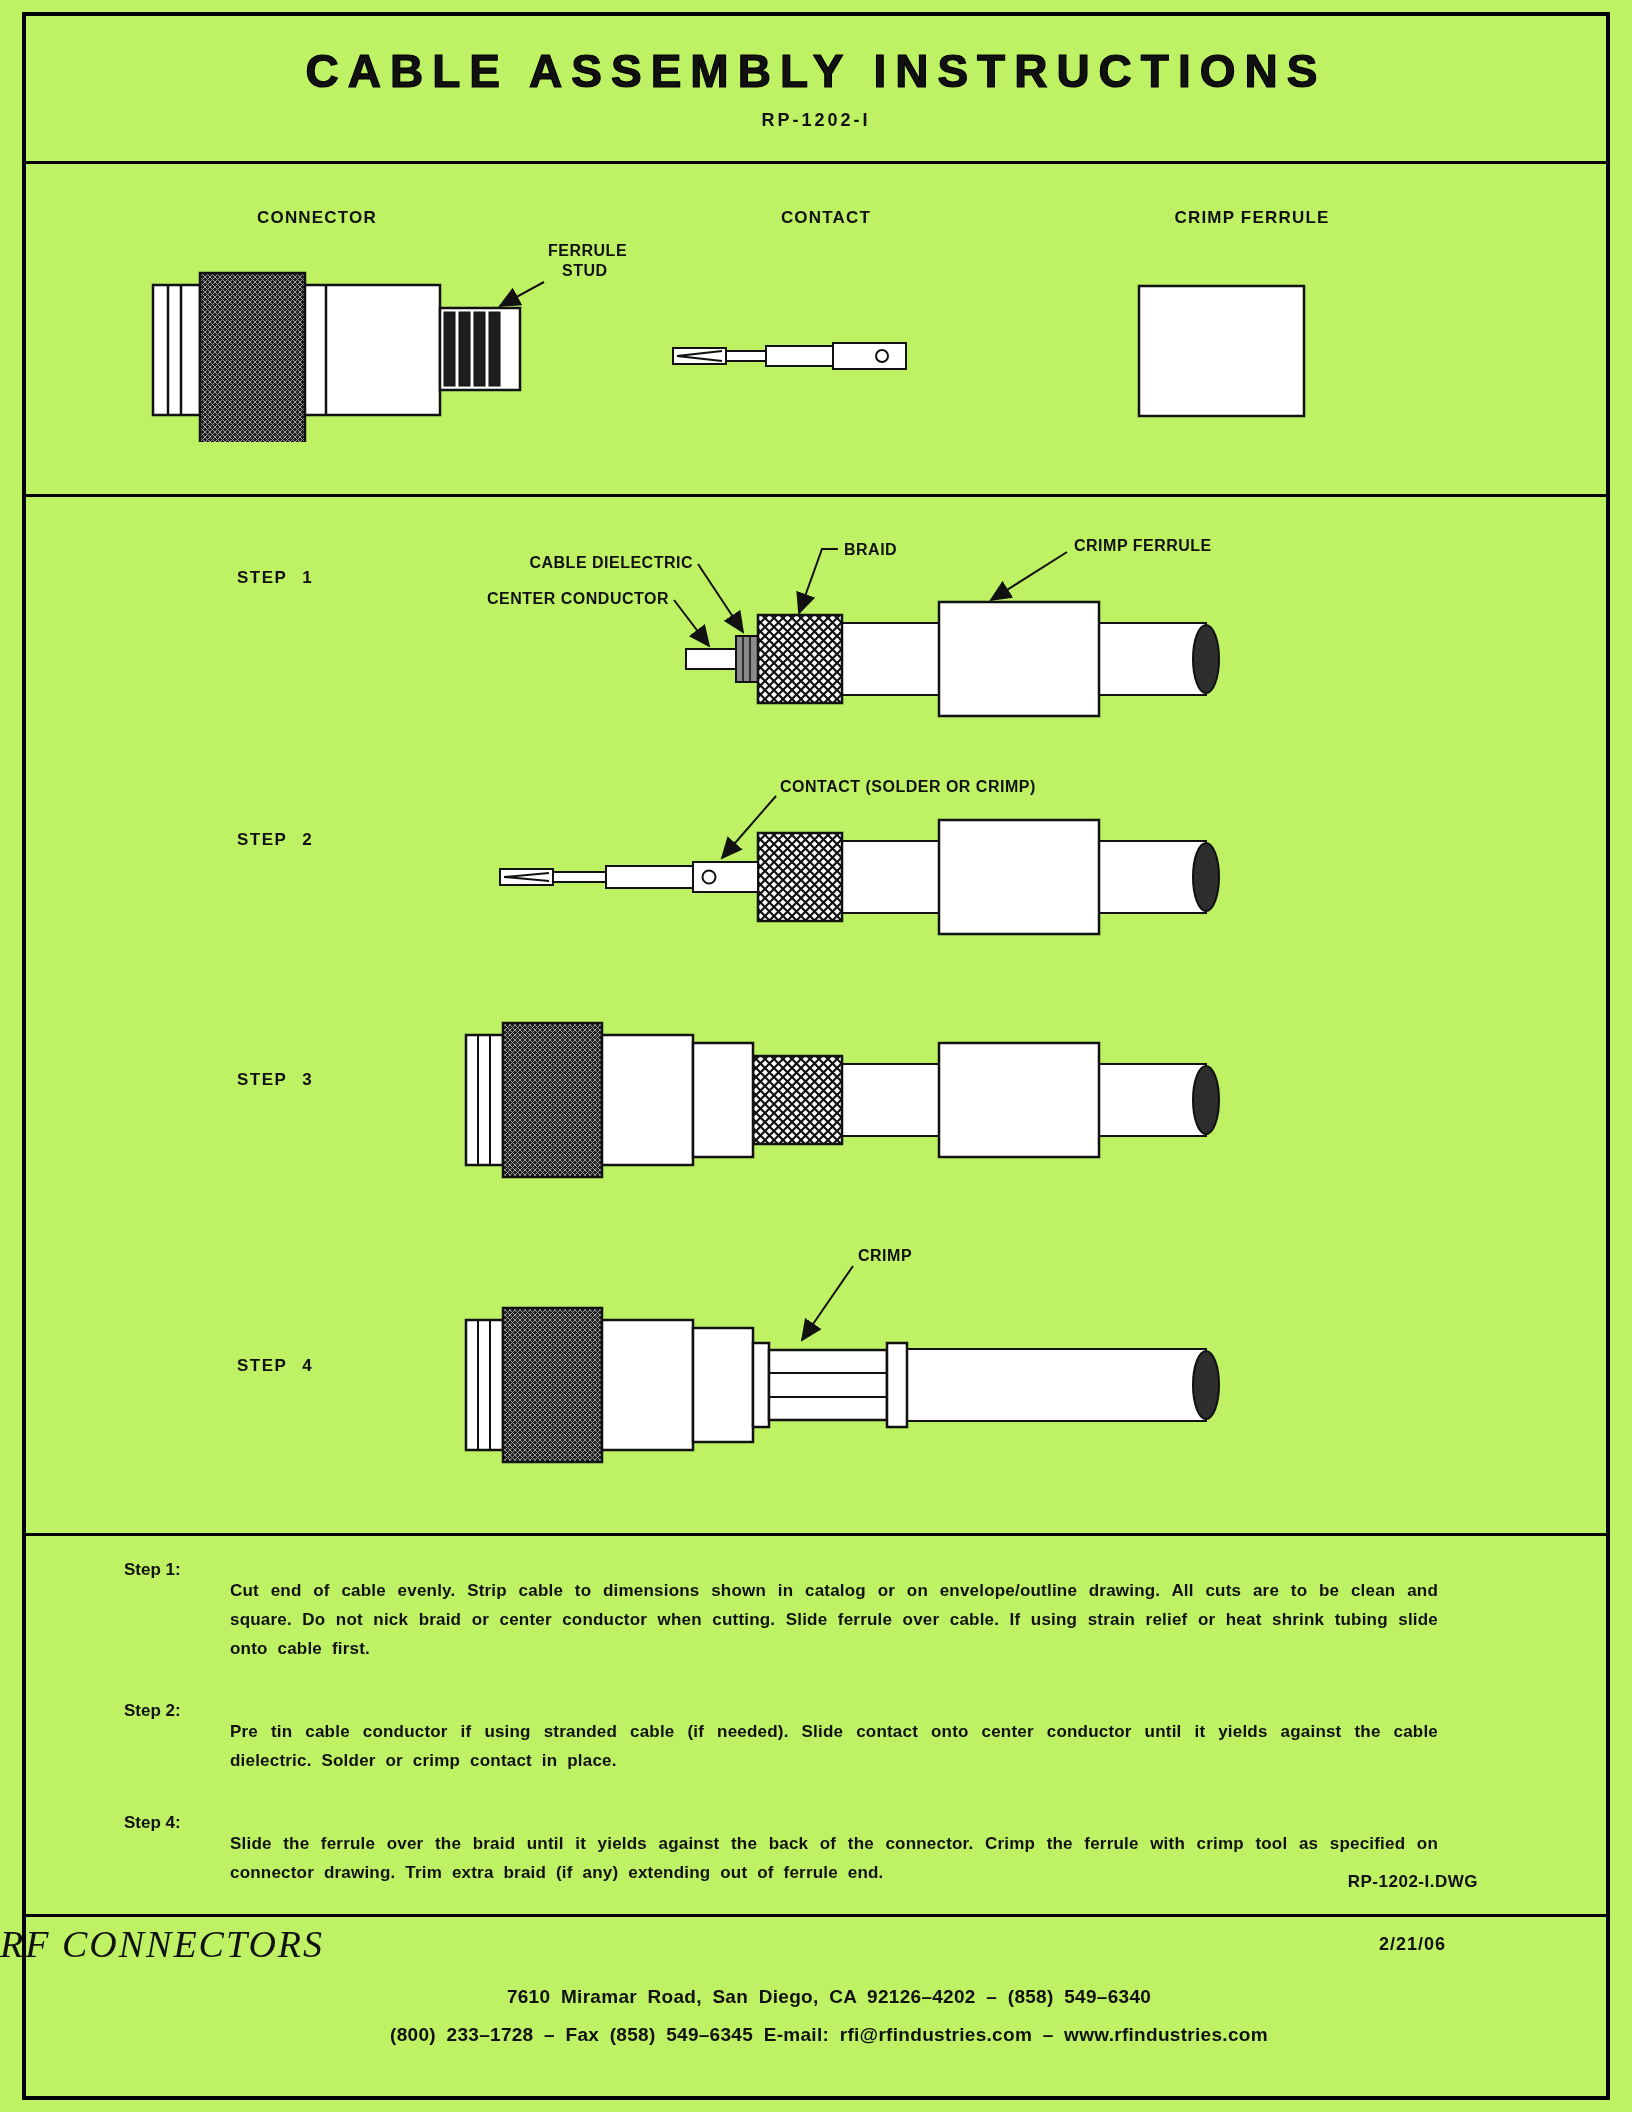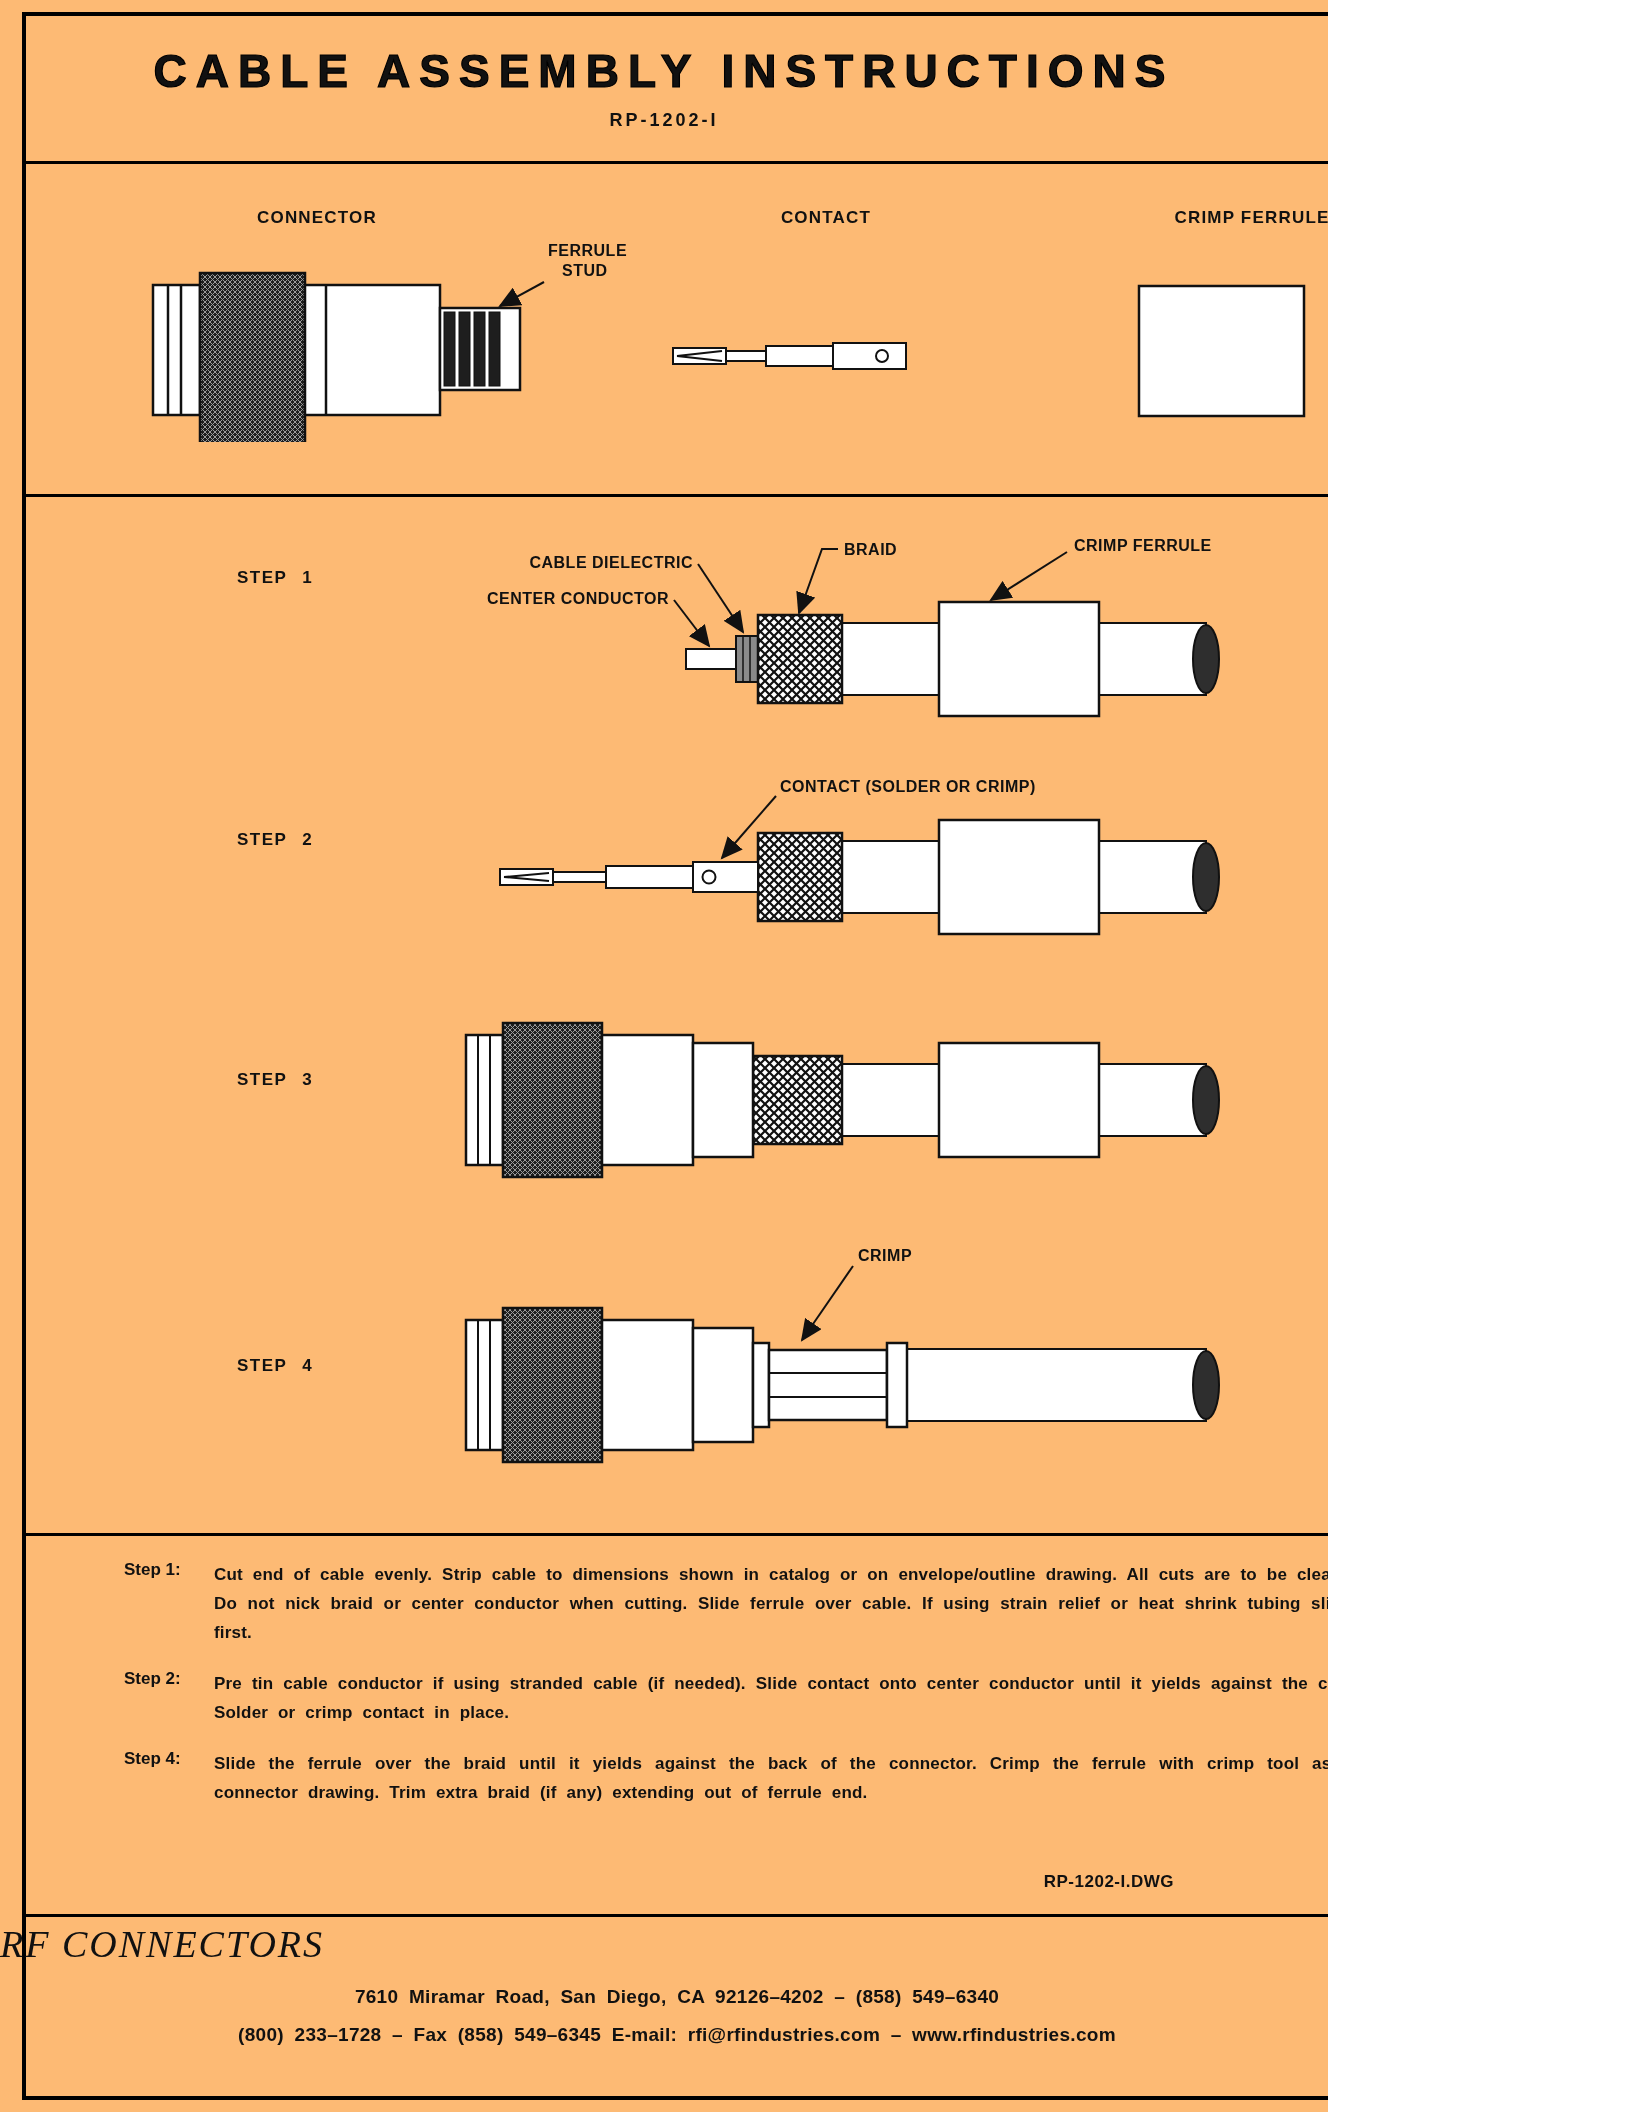--- a/index.html
+++ b/index.html
@@ -1,30 +1,30 @@
 <!DOCTYPE html>
 <html><head>
 <meta charset="utf-8">
 <style>
   html,body{margin:0;padding:0;background:#fff;}
-  #page{position:relative;width:1328px;height:2112px;background:#fdba74;
+  #page{position:relative;width:1632px;height:2112px;background:#bef264;
         font-family:"Liberation Sans",sans-serif;color:#111;overflow:hidden;}
   .abs{position:absolute;}
   #border{position:absolute;left:22px;top:12px;width:1580px;height:2080px;border:4px solid #000;}
   .hline{position:absolute;left:0;width:100%;height:3px;background:#000;}
   #title{top:44px;left:0;width:100%;text-align:center;font-size:46px;font-weight:bold;
          letter-spacing:9px;-webkit-text-stroke:1.2px #000;}
   #partnum{top:110px;left:0;width:100%;text-align:center;font-size:18px;font-weight:bold;letter-spacing:3px;}
   .part-label{top:208px;font-size:17px;font-weight:bold;letter-spacing:1.2px;transform:translateX(-50%);white-space:nowrap;}
   .step-label{left:237px;font-size:17px;font-weight:bold;letter-spacing:1.5px;word-spacing:9px;white-space:nowrap;}
   svg text{font-family:"Liberation Sans",sans-serif;font-weight:bold;font-size:16px;fill:#111;letter-spacing:0.5px;}
   #instructions{position:absolute;left:124px;top:1560px;width:1330px;}
   .instr-row{display:grid;grid-template-columns:80px 1fr;column-gap:10px;margin-bottom:22px;}
   .instr-label{font-size:17px;font-weight:bold;white-space:nowrap;}
-  .instr-text{margin:0;font-size:17px;font-weight:bold;line-height:29px;text-align:justify;
+  .instr-text{margin:16px;font-size:17px;font-weight:bold;line-height:29px;text-align:justify;
               word-spacing:5px;letter-spacing:0.2px;}
   #dwgref{top:1872px;right:154px;font-size:17px;font-weight:bold;letter-spacing:0.5px;}
   #company{top:1922px;left:0;width:100%;text-align:left;
            font-family:"Liberation Serif",serif;font-style:italic;font-size:38px;letter-spacing:2px;}
   #date{top:1934px;left:1379px;font-size:18px;font-weight:bold;letter-spacing:1px;}
   .addr{left:0;width:100%;text-align:center;font-size:19px;font-weight:bold;word-spacing:5px;letter-spacing:0.3px;margin-left:13px;}
   #addr1{top:1986px;}
   #addr2{top:2024px;}
 </style>
 </head>

